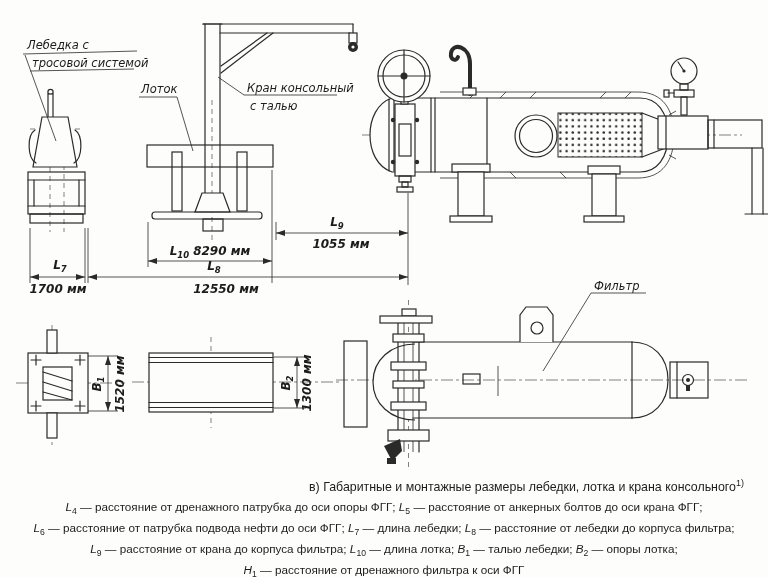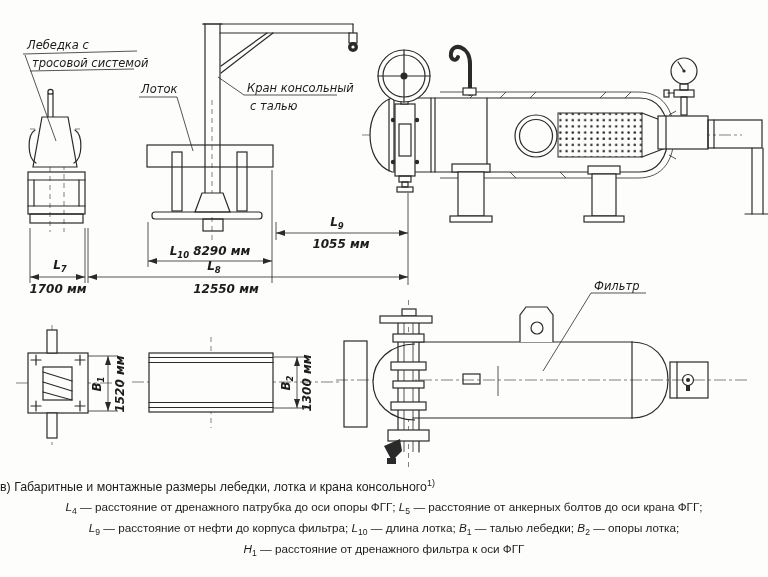--- a/index.html
+++ b/index.html
@@ -11,21 +11,21 @@
   .sf{stroke:#2a2a2a;stroke-width:1.2;fill:#fdfdfc;}
   .sw{stroke:#2a2a2a;stroke-width:1.2;fill:#fdfdfc;}
   .thin{stroke:#2a2a2a;stroke-width:0.8;fill:none;}
   .cl{stroke:#4a4a4a;stroke-width:0.7;fill:none;stroke-dasharray:12 3 3 3;}
   .dash{stroke:#4a4a4a;stroke-width:0.7;fill:none;stroke-dasharray:5 4;}
   .blk{fill:#2a2a2a;stroke:none;}
   text.dim{font-family:"DejaVu Sans",sans-serif;font-style:italic;font-weight:600;font-size:12px;fill:#1c1c1c;}
   text.dim tspan.sub{font-size:8.5px;}
   text.lbl{font-family:"DejaVu Sans",sans-serif;font-style:italic;font-size:11.5px;fill:#1c1c1c;}
   
-  .caption{position:absolute;top:478px;left:0;width:744px;text-align:left;font-size:12.4px;}
+  .caption{position:absolute;top:478px;left:0;width:744px;text-align:right;font-size:12.4px;}
   .caption sup{font-size:9px;}
   .legend{position:absolute;top:499px;left:0;width:768px;text-align:center;
           font-size:11.7px;line-height:16.8px;}
   .legend i{font-style:italic;}
   .legend sub{font-size:8.6px;}
 </style>
 </head>
 <body>
 
 <div class="page">
@@ -301,17 +301,18 @@
     <text class="lbl" x="594" y="290">Фильтр</text>
     <line class="thin" x1="591" y1="293" x2="646" y2="293"></line>
     <line class="thin" x1="591" y1="293" x2="543" y2="371"></line>
   </g>
 </svg>
 
 <div class="caption"><span>в) Габаритные и монтажные размеры лебедки, лотка и крана консольного</span><sup>1)</sup></div>
 
 <div class="legend">
   <div class="legend-line"><i>L</i><sub>4</sub><span> — расстояние от дренажного патрубка до оси опоры ФГГ; </span><i>L</i><sub>5</sub><span> — расстояние от анкерных болтов до оси крана ФГГ;</span></div>
-  <div class="legend-line"><i>L</i><sub>9</sub><span> — расстояние от нефти до корпуса фильтра; </span><i>L</i><sub>10</sub><span> — длина лотка; </span><i>B</i><sub>1</sub><span> — талью лебедки; </span><i>B</i><sub>2</sub><span> — опоры лотка;</span></div>
+  <div class="legend-line"><i>L</i><sub>6</sub><span> — расстояние от патрубка подвода нефти до оси ФГГ; </span><i>L</i><sub>7</sub><span> — длина лебедки; </span><i>L</i><sub>8</sub><span> — расстояние от лебедки до корпуса фильтра;</span></div>
+  <div class="legend-line"><i>L</i><sub>9</sub><span> — расстояние от крана до корпуса фильтра; </span><i>L</i><sub>10</sub><span> — длина лотка; </span><i>B</i><sub>1</sub><span> — талью лебедки; </span><i>B</i><sub>2</sub><span> — опоры лотка;</span></div>
   <div class="legend-line"><i>H</i><sub>1</sub><span> — расстояние от дренажного фильтра к оси ФГГ</span></div>
 </div>
 
 </div>
 
 </body></html>

